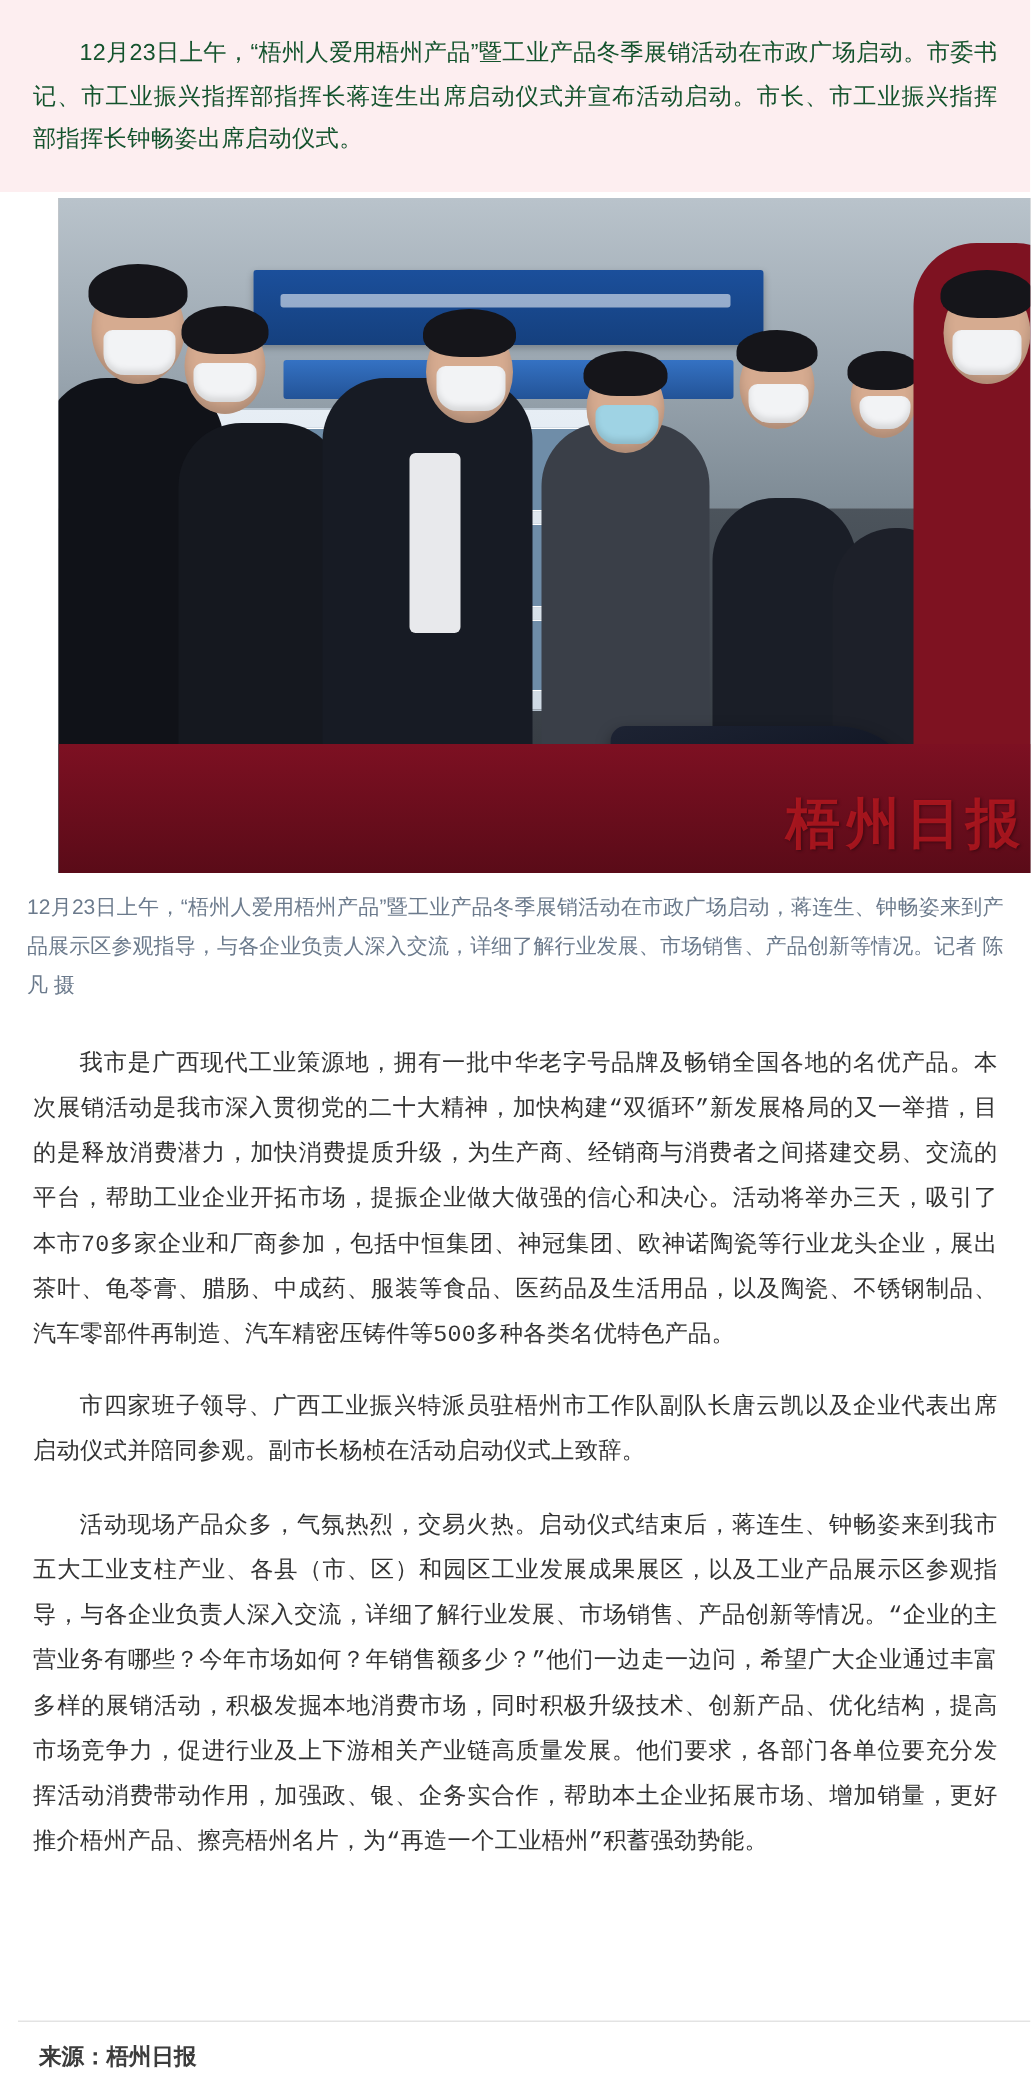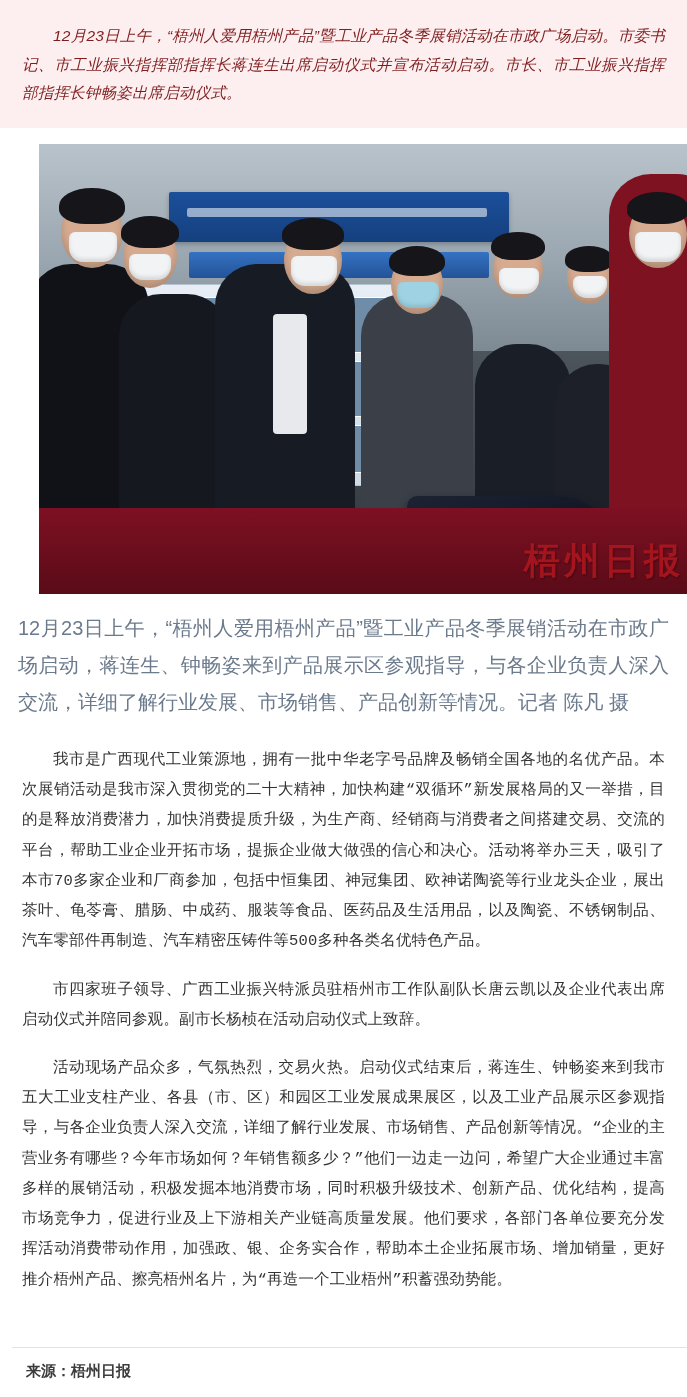--- a/index.html
+++ b/index.html
@@ -22,30 +22,29 @@
   }
   
   .lead-block {
     background: #fdeef0;
     padding: 22px 22px 20px 22px;
     box-sizing: border-box;
   }
   .lead-text {
     font-size: 15.5px;
     line-height: 1.85;
-    color: #7f1d1d;
+    color: #14532d;
     text-indent: 2em;
     text-align: justify;
     margin: 0;
     letter-spacing: 0.2px;
-    font-style: italic;
   }
   
   .photo-wrap {
-    margin: 16px 14px;
+    margin: 4px 14px;
     position: relative;
     padding-left: 25px;
   }
   .photo {
     width: 659px;
     height: 450px;
     position: relative;
     overflow: hidden;
     background: #8a8f95;
   }
@@ -126,21 +125,21 @@
     font-family: "DejaVu Serif", serif;
     font-weight: bold;
     font-size: 36px;
     letter-spacing: 4px;
     text-shadow: 1px 1px 2px rgba(0,0,0,0.35);
     white-space: nowrap;
   }
   
   .caption {
     margin: 10px 18px 0 18px;
-    font-size: 20px;
+    font-size: 14px;
     line-height: 1.85;
     color: #6b7a8c;
     text-align: justify;
   }
   
   .body-wrap {
     padding: 6px 22px 0 22px;
     font-family: Liberation Mono, monospace;
   }
   .body-p {

